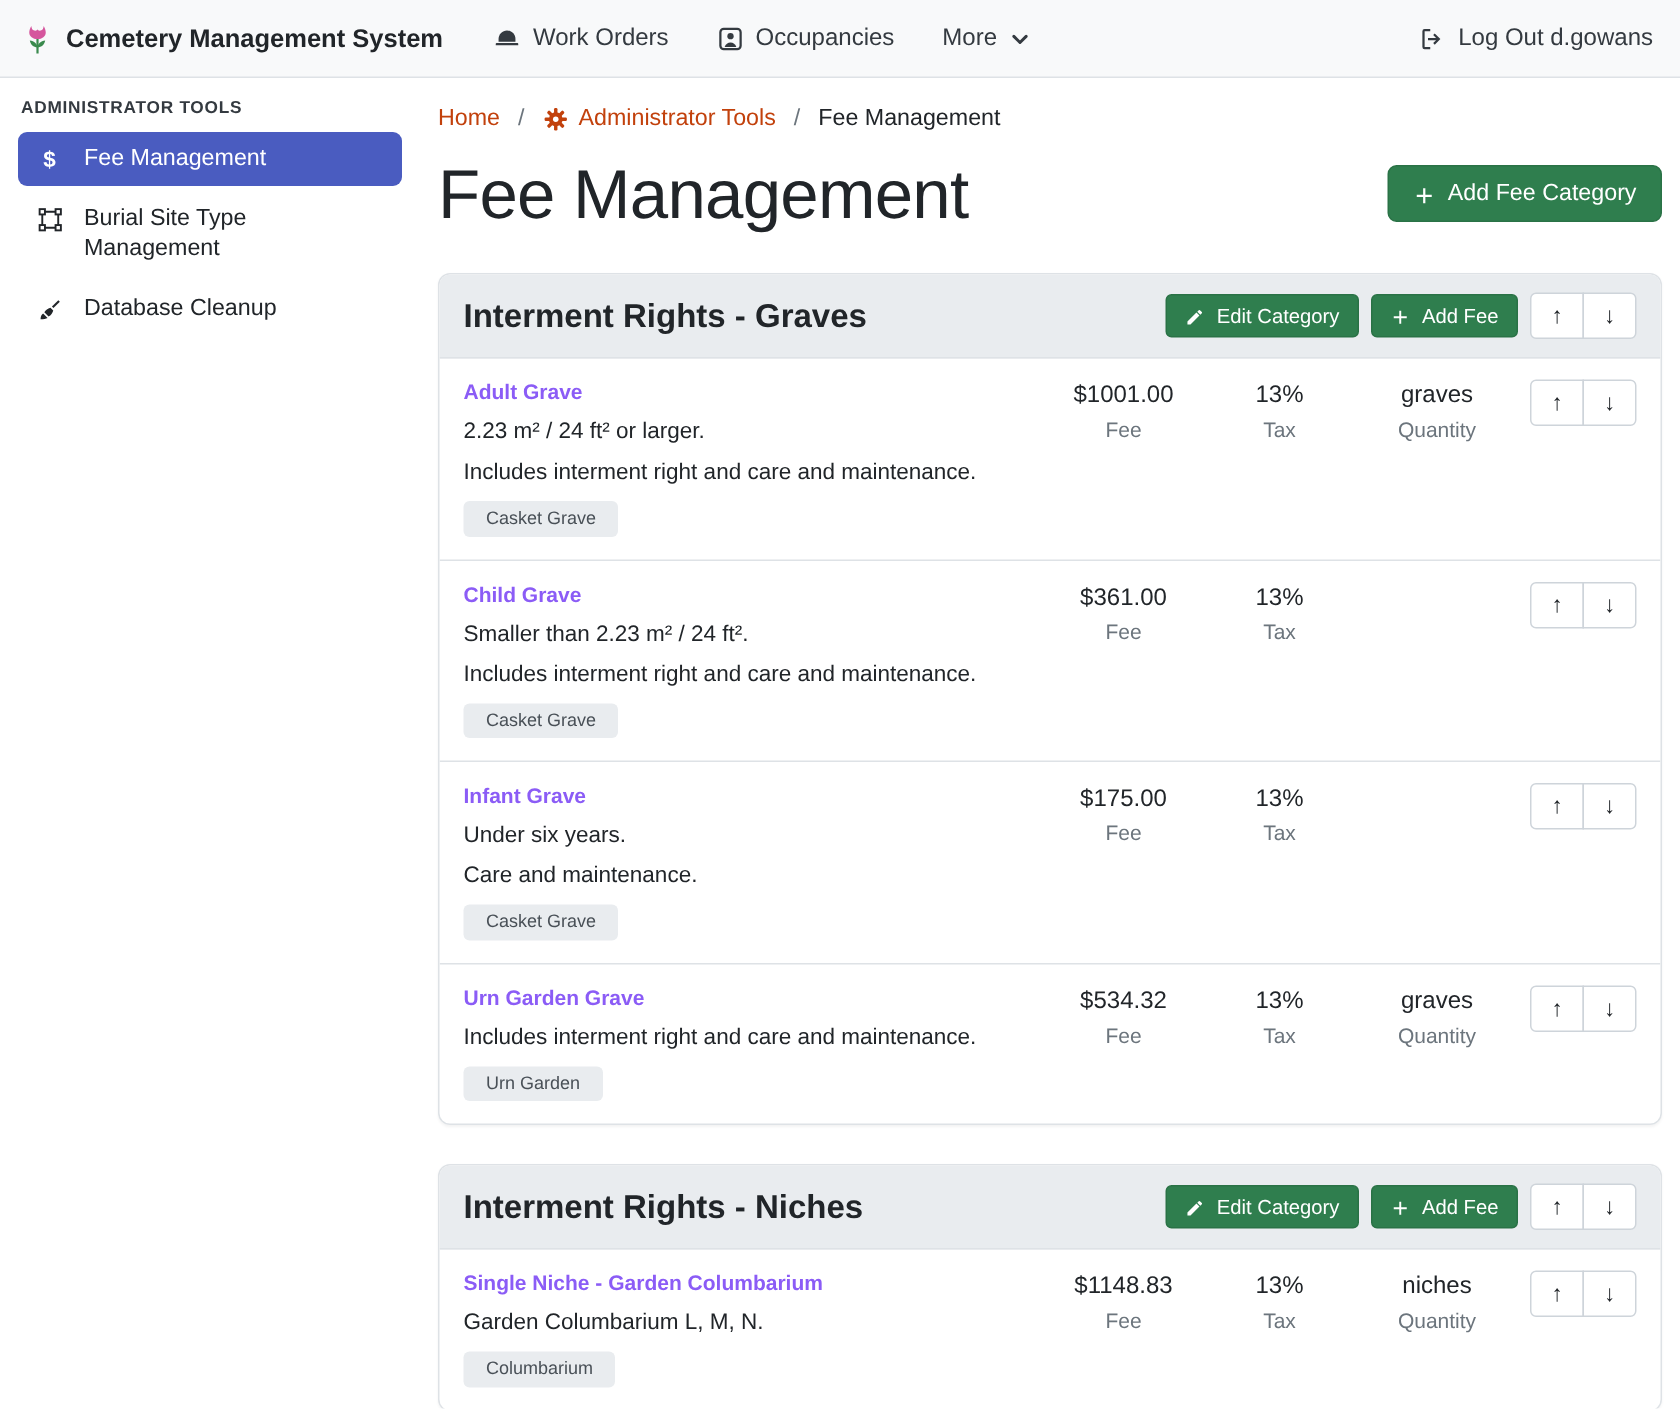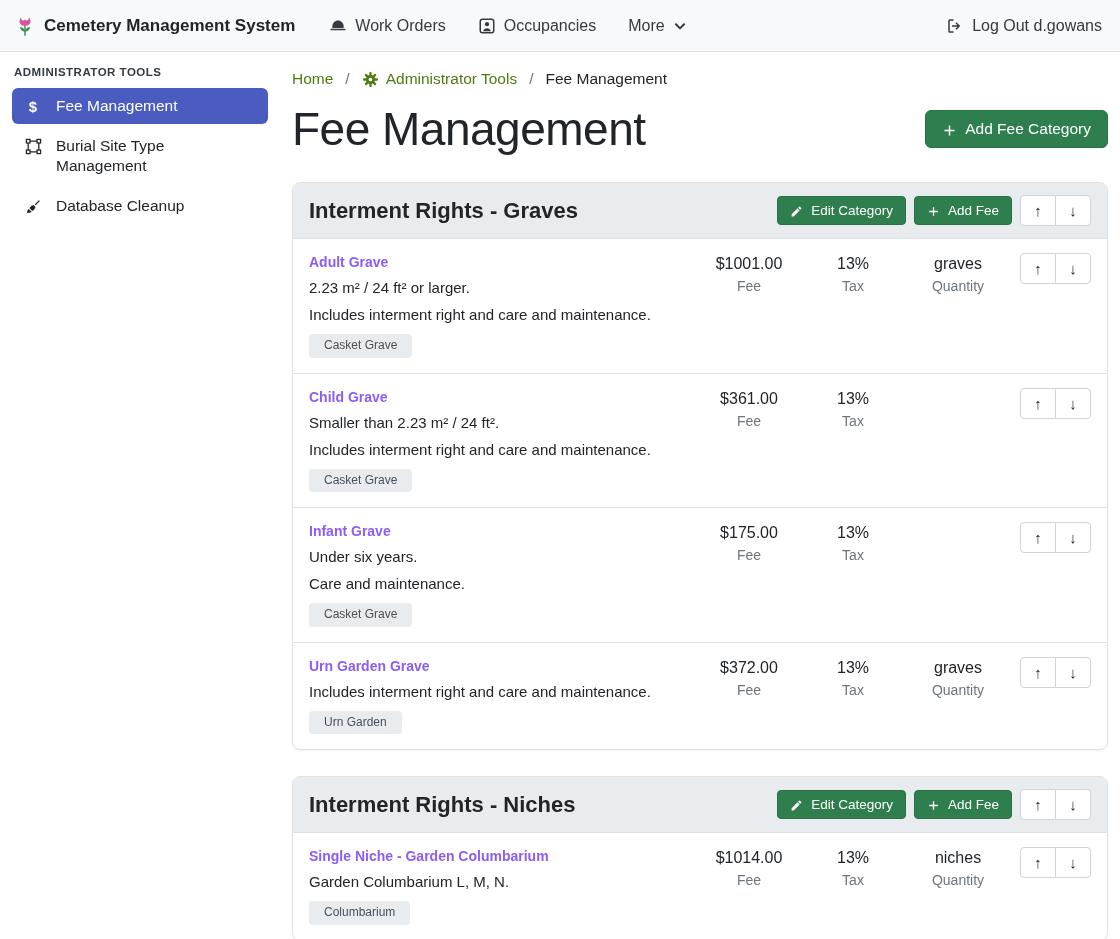--- a/index.html
+++ b/index.html
@@ -27,21 +27,21 @@
   .side-item { display:flex; align-items:flex-start; gap:14px; padding:8px 12px; border-radius:6px;
                color:#212529; font-size:15.5px; line-height:20px; text-decoration:none; cursor:pointer; margin-bottom:4px; }
   .side-item .s-icon { width:18px; flex:none; display:flex; justify-content:center; margin-top:2px; }
   .side-item .s-icon svg { width:17px; height:17px; }
   .side-item.active { background:#4a5cc0; color:#fff; }
   .dollar-glyph { font-weight:700; font-size:15px; line-height:17px; }
 
   
   .main { flex:1; padding:10px 12px 0 12px; min-width:0; }
   .breadcrumb { display:flex; align-items:center; gap:12px; font-size:15.5px; padding:8px 0 2px 0; }
-  .breadcrumb a { color:#4d7c0f; text-decoration:none; display:flex; align-items:center; gap:7px;justify-content:center; }
+  .breadcrumb a { color:#c2410c; text-decoration:none; display:flex; align-items:center; gap:7px;justify-content:center; }
   .crumb-sep { color:#6c757d; }
   .crumb-current { color:#212529; }
   .crumb-gear svg { width:17px; height:17px; display:block; }
 
   .page-head { display:flex; justify-content:space-between; align-items:center; margin-top:12px; }
   h1.page-title { font-size:46px; font-weight:500; color:#212529; letter-spacing:-0.5px; }
 
   .btn-green { display:inline-flex; align-items:flex-end; gap:8px; background:#2f7e4e; border:1px solid #2a7246;
                color:#fff; border-radius:6px; cursor:pointer; font-family:inherit; }
   .btn-lg { font-size:15.5px; padding:9px 16px; }
@@ -314,21 +314,21 @@
         </div>
       </div>
 
       <div class="fee-row">
         <div class="fee-info">
           <a href="#" class="fee-name">Urn Garden Grave</a>
           <div class="fee-desc">Includes interment right and care and maintenance.</div>
           <div class="badge-wrap"><span class="badge">Urn Garden</span></div>
         </div>
         <div class="fee-col col-fee">
-          <div class="val">$372.00</div>
+          <div class="val">$534.32</div>
           <div class="lbl">Fee</div>
         </div>
         <div class="fee-col col-tax">
           <div class="val">13%</div>
           <div class="lbl">Tax</div>
         </div>
         <div class="fee-col col-qty">
           <div class="val">graves</div>
           <div class="lbl">Quantity</div>
         </div>
@@ -368,21 +368,21 @@
         </div>
       </div>
 
       <div class="fee-row">
         <div class="fee-info">
           <a href="#" class="fee-name">Single Niche - Garden Columbarium</a>
           <div class="fee-desc">Garden Columbarium L, M, N.</div>
           <div class="badge-wrap"><span class="badge">Columbarium</span></div>
         </div>
         <div class="fee-col col-fee">
-          <div class="val">$1014.00</div>
+          <div class="val">$1148.83</div>
           <div class="lbl">Fee</div>
         </div>
         <div class="fee-col col-tax">
           <div class="val">13%</div>
           <div class="lbl">Tax</div>
         </div>
         <div class="fee-col col-qty">
           <div class="val">niches</div>
           <div class="lbl">Quantity</div>
         </div>

